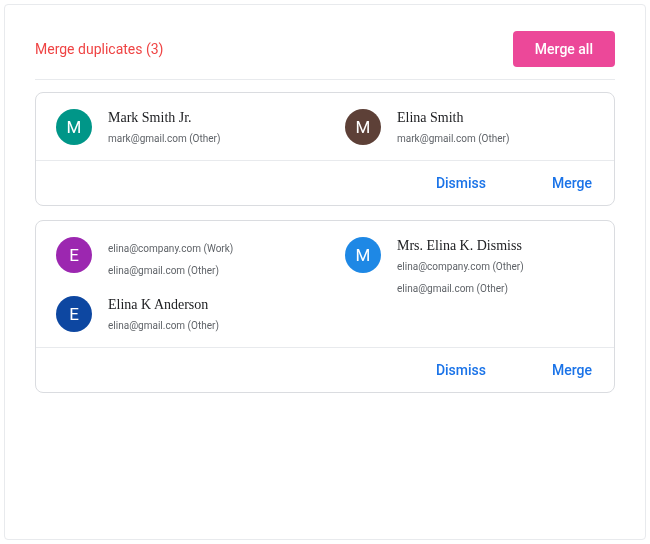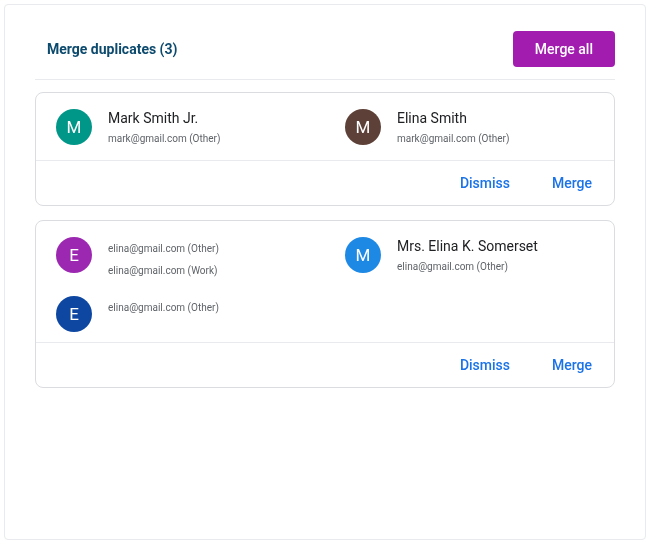--- a/index.html
+++ b/index.html
@@ -22,27 +22,26 @@
     }
     .header {
       display: flex;
       justify-content: space-between;
       align-items: center;
       padding: 12px 0 12px 0;
       border-bottom: 1px solid #e8eaed;
       margin-bottom: 12px;
     }
     .header-title {
-      color: #0c4a6e;
+      color: #ef4444;
       font-size: 14px;
-      font-weight: 700;
-      margin-left: 12px;
+      font-weight: 400;
     }
     .merge-all-btn {
-      background: #a21caf;
+      background: #ec4899;
       color: #fff;
       border: none;
       border-radius: 4px;
       padding: 10px 22px;
       font-size: 14px;
       font-weight: 500;
       cursor: pointer;
       font-family: inherit;
     }
     .duplicate-group {
@@ -82,32 +81,33 @@
     }
     .contact-details {
       flex: 1;
       padding-top: 1px;
     }
     .contact-name {
       color: #202124;
       font-size: 14px;
       font-weight: 400;
       margin-bottom: 2px;
+      font-family: Liberation Serif, serif;
     }
     .contact-line {
       color: #5f6368;
       font-size: 10px;
       line-height: 22px;
     }
     .actions {
       border-top: 1px solid #e8eaed;
       padding: 14px 22px;
       display: flex;
       justify-content: flex-end;
-      gap: 42px;
+      gap: 66px;
     }
     .action-btn {
       background: none;
       border: none;
       color: #1a73e8;
       font-size: 14px;
       font-weight: 500;
       cursor: pointer;
       font-family: inherit;
       padding: 0;
@@ -147,36 +147,38 @@
           <button class="action-btn">Dismiss</button>
           <button class="action-btn">Merge</button>
         </div>
       </div>
       <div class="duplicate-group">
         <div class="contacts-row">
           <div class="contact-column">
             <div class="contact-item">
               <div class="avatar" style="background: rgb(156, 39, 176);">E</div>
               <div class="contact-details">
+                <div class="contact-line">elina@company.com (Work)</div>
                 <div class="contact-line">elina@gmail.com (Other)</div>
-                <div class="contact-line">elina@gmail.com (Work)</div>
               </div>
             </div>
             <div class="contact-item">
               <div class="avatar" style="background: rgb(13, 71, 161);">E</div>
               <div class="contact-details">
+                <div class="contact-name">Elina K Anderson</div>
                 <div class="contact-line">elina@gmail.com (Other)</div>
               </div>
             </div>
           </div>
           <div class="contact-column">
             <div class="contact-item">
               <div class="avatar" style="background: rgb(30, 136, 229);">M</div>
               <div class="contact-details">
-                <div class="contact-name">Mrs. Elina K. Somerset</div>
+                <div class="contact-name">Mrs. Elina K. Dismiss</div>
+                <div class="contact-line">elina@company.com (Other)</div>
                 <div class="contact-line">elina@gmail.com (Other)</div>
               </div>
             </div>
           </div>
         </div>
         <div class="actions">
           <button class="action-btn">Dismiss</button>
           <button class="action-btn">Merge</button>
         </div>
       </div>

